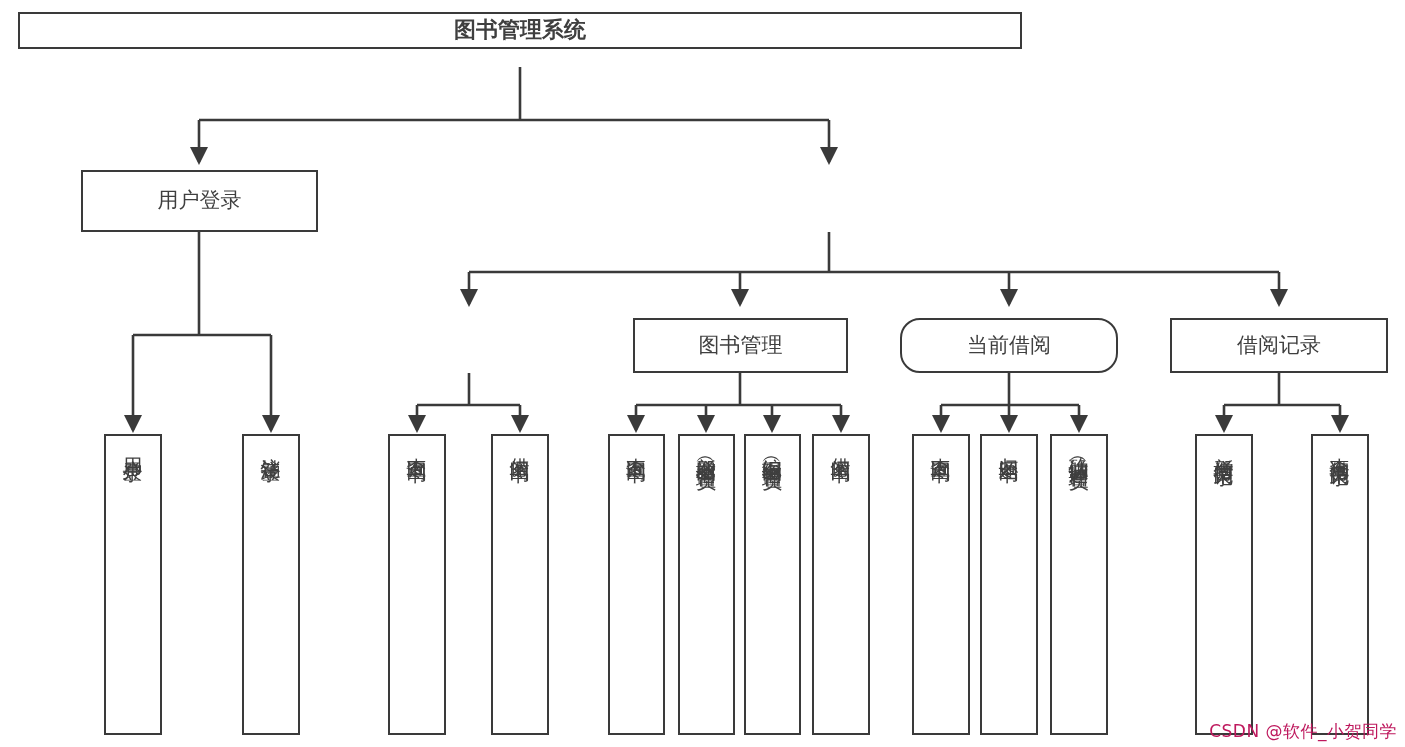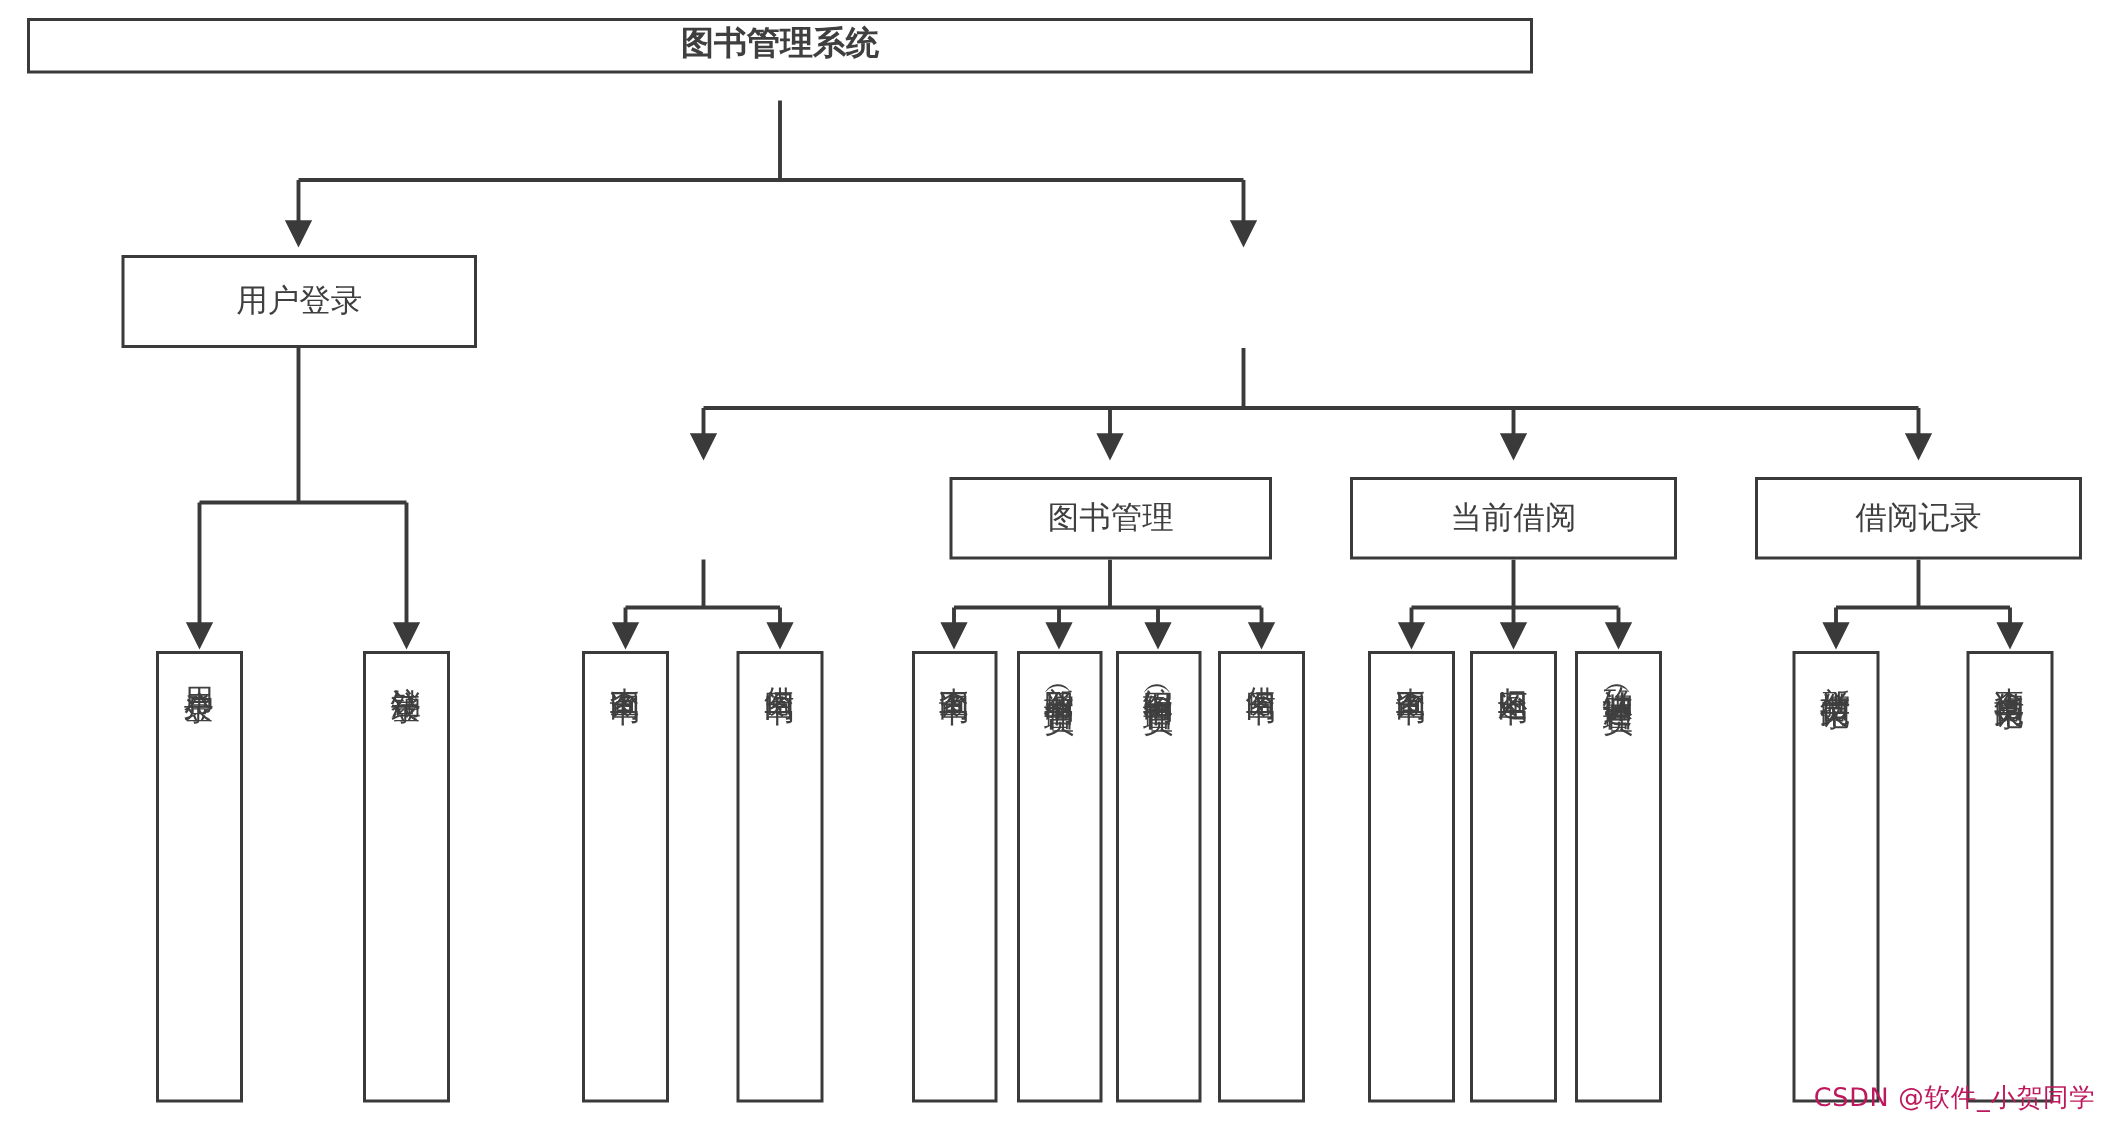--- a/index.html
+++ b/index.html
@@ -133,21 +133,21 @@
     <span class="label">图书管理系统</span>
   </div>
 
   <div class="node horiz" style="left:81px; top:170px; width:237px; height:62px;">
     <span class="label">用户登录</span>
   </div>
 
   <div class="node horiz" style="left:633px; top:318px; width:215px; height:55px;">
     <span class="label">图书管理</span>
   </div>
-  <div class="node horiz" style="left:900px; top:318px; width:218px; height:55px;">
+  <div class="node horiz" style="left:900px; top:318px; width:218px; height:55px;border-radius:20px;">
     <span class="label">当前借阅</span>
   </div>
   <div class="node horiz" style="left:1170px; top:318px; width:218px; height:55px;justify-content:center;">
     <span class="label">借阅记录</span>
   </div>
 
   <div class="node vert" style="left:104px; top:434px; width:58px; height:301px;">
     <span class="label">用户登录</span>
   </div>
   <div class="node vert" style="left:242px; top:434px; width:58px; height:301px;">

